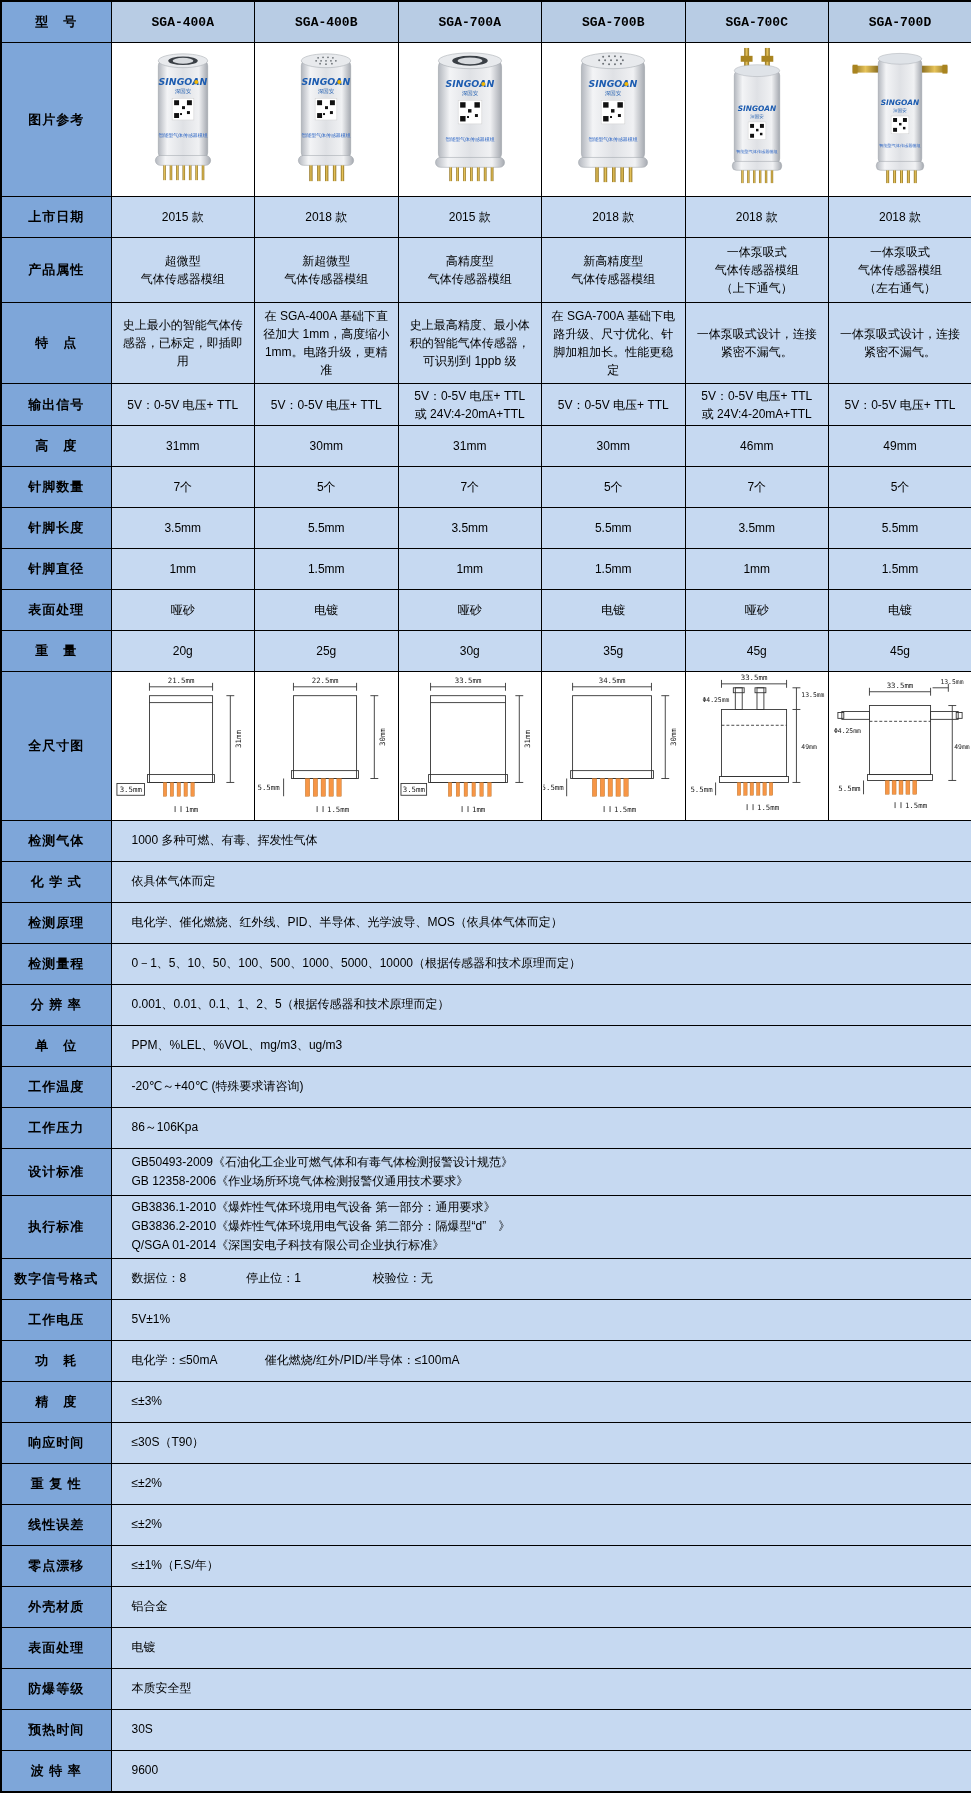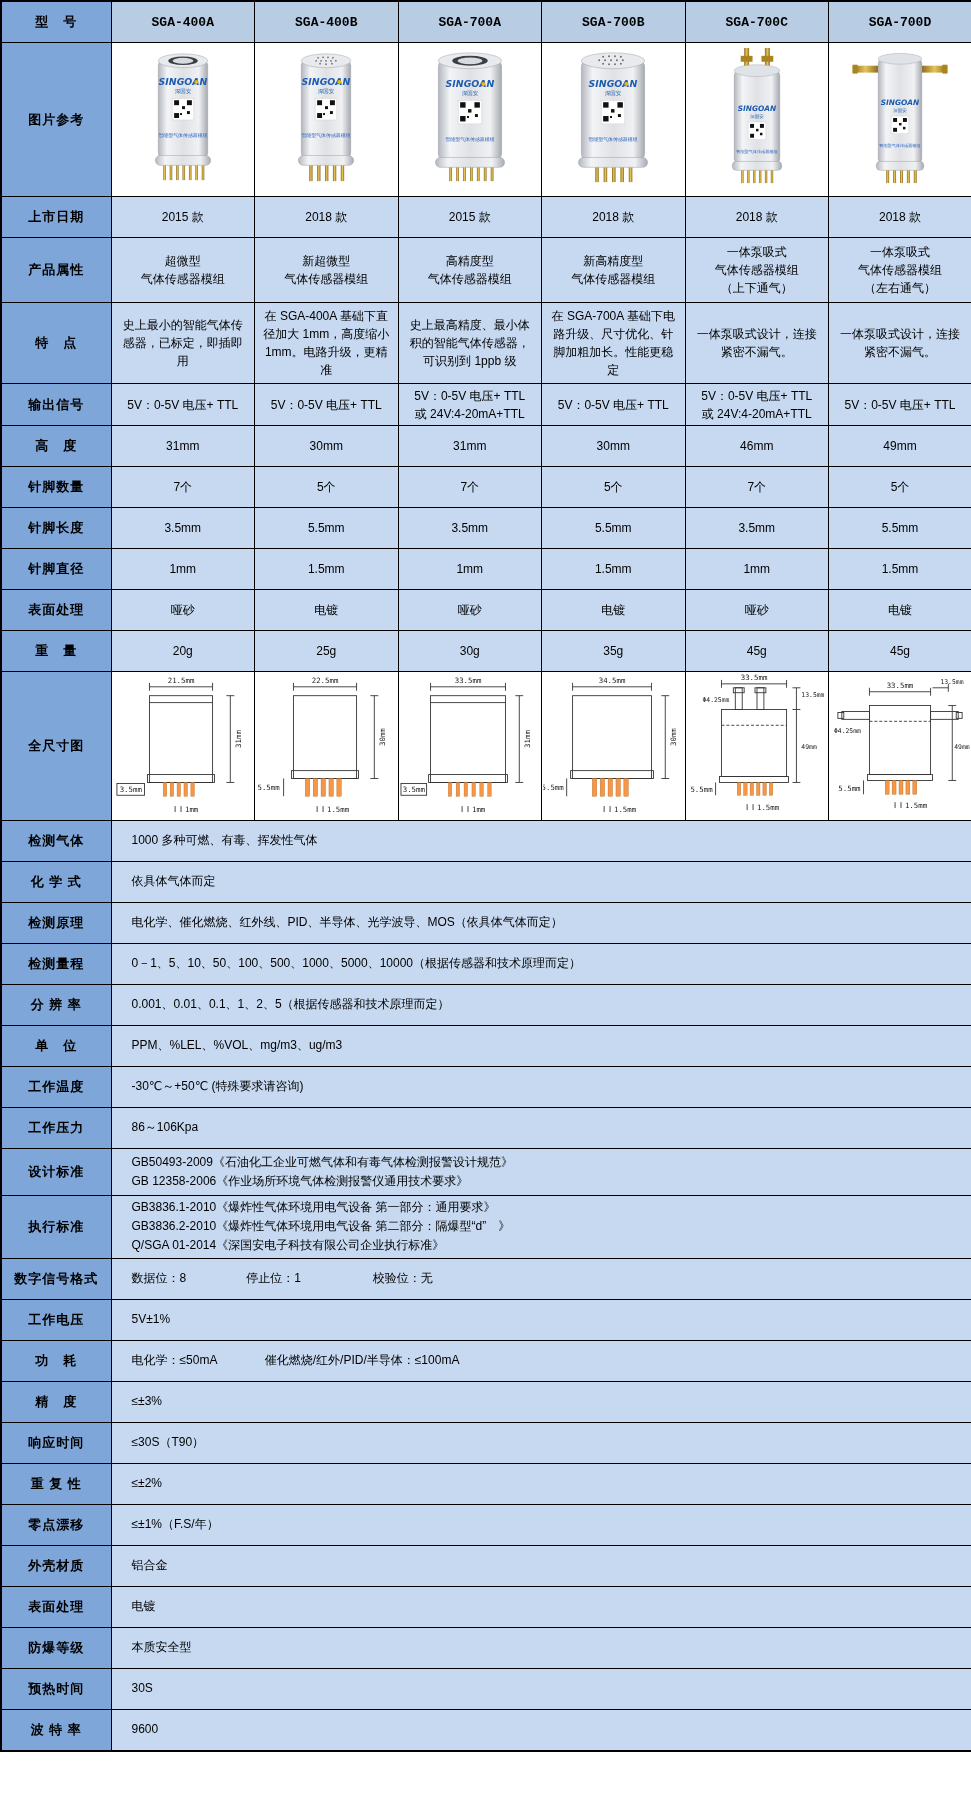--- a/index.html
+++ b/index.html
@@ -569,21 +569,21 @@
 <tr style="height:36px">
           <td class="lbl">分 辨 率</td>
           <td class="fv" colspan="6">0.001、0.01、0.1、1、2、5（根据传感器和技术原理而定）</td>
         </tr>
 <tr style="height:39px">
           <td class="lbl">单　位</td>
           <td class="fv" colspan="6">PPM、%LEL、%VOL、mg/m3、ug/m3</td>
         </tr>
 <tr style="height:38px">
           <td class="lbl">工作温度</td>
-          <td class="fv" colspan="6">-30℃～+50℃ (特殊要求请咨询)</td>
+          <td class="fv" colspan="6">-20℃～+40℃ (特殊要求请咨询)</td>
         </tr>
 <tr style="height:37px">
           <td class="lbl">工作压力</td>
           <td class="fv" colspan="6">86～106Kpa</td>
         </tr>
 <tr style="height:47px">
           <td class="lbl">设计标准</td>
           <td class="fv" colspan="6">GB50493-2009《石油化工企业可燃气体和有毒气体检测报警设计规范》
 GB 12358-2006《作业场所环境气体检测报警仪通用技术要求》</td>
         </tr>
@@ -610,20 +610,24 @@
           <td class="fv" colspan="6">≤±3%</td>
         </tr>
 <tr style="height:40px">
           <td class="lbl">响应时间</td>
           <td class="fv" colspan="6">≤30S（T90）</td>
         </tr>
 <tr style="height:38px">
           <td class="lbl">重 复 性</td>
           <td class="fv" colspan="6">≤±2%</td>
         </tr>
+<tr style="height:37px">
+          <td class="lbl">线性误差</td>
+          <td class="fv" colspan="6">≤±2%</td>
+        </tr>
 <tr style="height:38px">
           <td class="lbl">零点漂移</td>
           <td class="fv" colspan="6">≤±1%（F.S/年）</td>
         </tr>
 <tr style="height:38px">
           <td class="lbl">外壳材质</td>
           <td class="fv" colspan="6">铝合金</td>
         </tr>
 <tr style="height:40px">
           <td class="lbl">表面处理</td>

